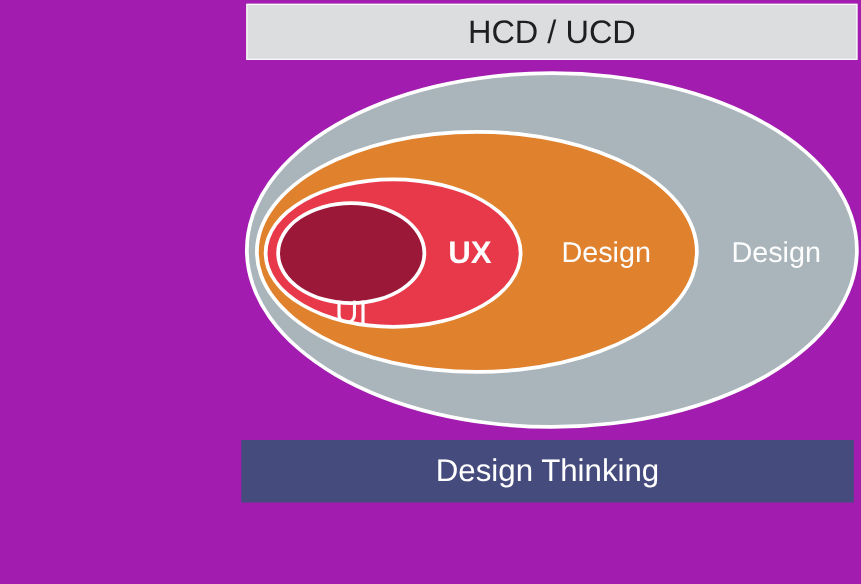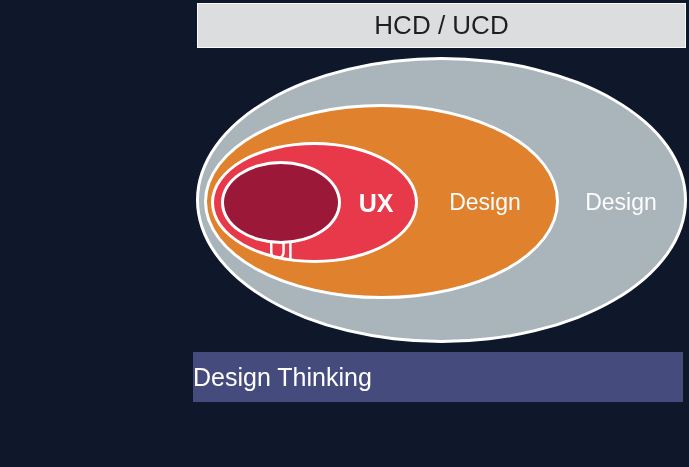--- a/index.html
+++ b/index.html
@@ -56,29 +56,30 @@
   .vlabel.exp-label { left: 485px; top: 202px; font-size: 23px; }
   .vlabel.svc-label { left: 621px; top: 202px; font-size: 23px; }
   .vlabel span { display: block; }
   
   .thinking-bar {
     position: absolute;
     left: 193px;
     width: 490px;
     display: flex;
     align-items: center;
+    justify-content: center;
     font-size: 25px;
   }
   .thinking-bar.bar-1 { top: 352px; height: 50px; }
   .thinking-bar.bar-2 { top: 412px; height: 47px; }
 </style>
 </head>
 <body>
 
-<div class="canvas" style="background-color: #0f172a;">
+<div class="canvas" style="background-color: #a21caf;">
 
   <div class="top-bar" style="background-color: rgb(220, 221, 222); color: rgb(31, 31, 31);">
     <span>HCD / UCD</span>
   </div>
 
   <div class="ellipse service" style="background-color: rgb(169, 181, 187); border-color: rgb(255, 255, 255);"></div>
   <div class="ellipse experience" style="background-color: rgb(224, 129, 46); border-color: rgb(255, 255, 255);"></div>
   <div class="ellipse ux" style="background-color: rgb(232, 57, 75); border-color: rgb(255, 255, 255);"></div>
   <div class="ellipse ui" style="background-color: rgb(155, 24, 56); border-color: rgb(255, 255, 255);"></div>
 

